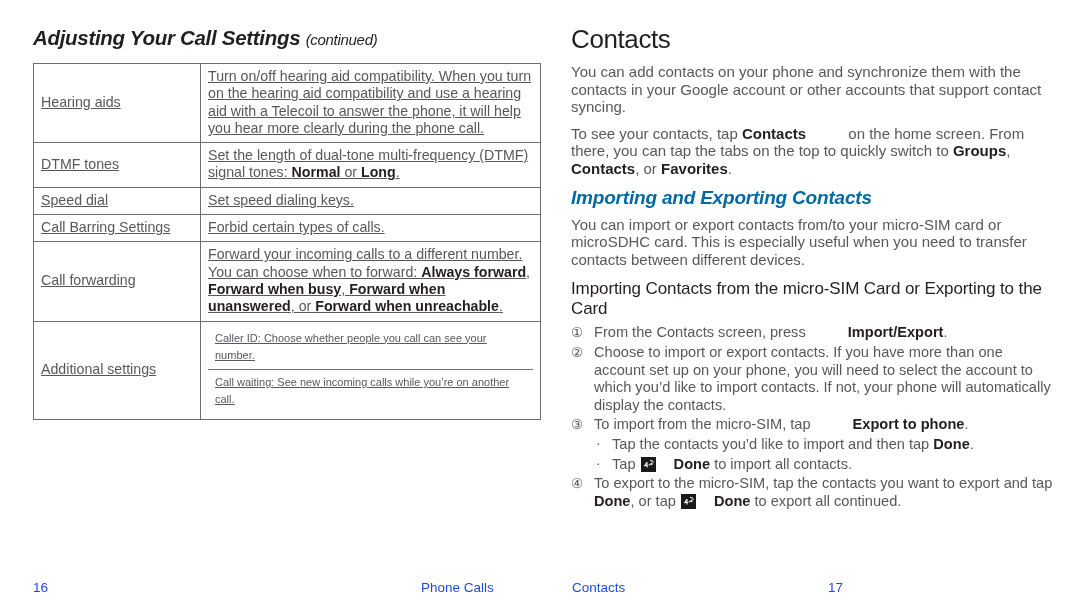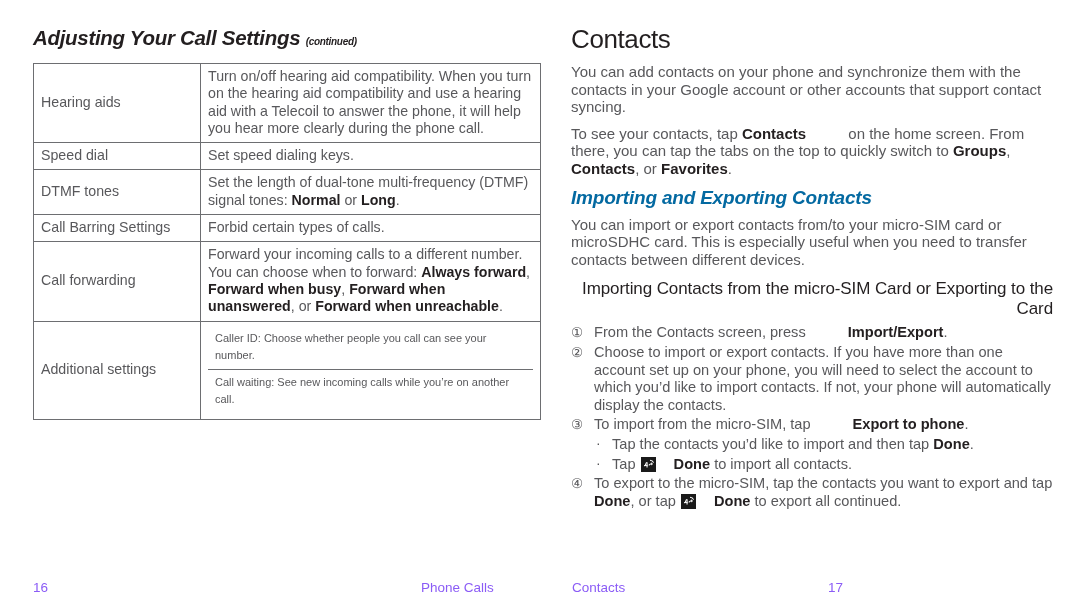--- a/index.html
+++ b/index.html
@@ -32,37 +32,38 @@
   .chapter-title {
     font-size: 20.5px;
     font-style: italic;
     font-weight: bold;
     color: #231f20;
     letter-spacing: -0.3px;
     margin: 0 0 13px 0;
     white-space: nowrap;
   }
   .chapter-title .continued {
-    font-size: 10px;
-    font-weight: bold;
+    font-size: 15px;
+    font-weight: normal;
     font-style: italic;
   }
 
   table.settings {
     border-collapse: collapse;
     width: 477px;
     table-layout: fixed;
   }
   table.settings td {
     border: 1px solid #6d6e71;
     padding: 4px 7px 5px 7px;
     font-size: 14.2px;
     line-height: 17.3px;
     color: #58585b;
     vertical-align: middle;
+    text-decoration: underline;
   }
   td.col-name { width: 152px; }
   td.col-desc { width: 325px; }
   td.nopad { padding: 0; border: none; }
   table.inner {
     border-collapse: collapse;
     width: 100%;
     table-layout: fixed;
   }
   table.inner td {
@@ -103,21 +104,20 @@
     margin: 9px 0 7px 0;
     letter-spacing: -0.2px;
   }
   h3.sub-sub-title {
     font-size: 17px;
     font-weight: normal;
     color: #231f20;
     margin: 11px 0 6px 0;
     line-height: 19.5px;
     letter-spacing: -0.1px;
-    text-align: right;
   }
   ol.steps {
     list-style: none;
     margin: 0;
     padding: 0;
   }
   ol.steps > li {
     position: relative;
     padding-left: 23px;
     font-size: 14.6px;
@@ -171,21 +171,21 @@
   .icon-pad { display: inline-block; width: 17px; }
 
   
   .footer {
     position: absolute;
     bottom: 0;
     left: 0;
     width: 876px;
     height: 46px;
     font-size: 13.5px;
-    color: #8b5cf6;
+    color: #1d4ed8;
   }
   .footer .pg-left  { position: absolute; left: 33px;  top: 14px; }
   .footer .run-left { position: absolute; left: 421px; top: 14px; }
   .footer .run-right{ position: absolute; left: 572px; top: 14px; }
   .footer .pg-right { position: absolute; right: 33px; top: 14px; text-align: right; }
 </style>
 </head>
 <body>
 
 <div class="page page-left">
@@ -197,27 +197,27 @@
     </h1>
 
     <table class="settings">
       <tbody>
         <tr>
           <td class="col-name">Hearing aids</td>
           <td class="col-desc">Turn on/off hearing aid compatibility. When you turn on the hearing aid compatibility and use a hearing aid with a Telecoil to answer the phone, it will help you hear more clearly during the phone call.</td>
         </tr>
 
         <tr>
+          <td class="col-name">DTMF tones</td>
+          <td class="col-desc"><span>Set the length of dual-tone multi-frequency (DTMF) signal tones: </span><b>Normal</b><span> or </span><b>Long</b><span>.</span></td>
+        </tr>
+
+        <tr>
           <td class="col-name">Speed dial</td>
           <td class="col-desc">Set speed dialing keys.</td>
-        </tr>
-
-        <tr>
-          <td class="col-name">DTMF tones</td>
-          <td class="col-desc"><span>Set the length of dual-tone multi-frequency (DTMF) signal tones: </span><b>Normal</b><span> or </span><b>Long</b><span>.</span></td>
         </tr>
 
         <tr>
           <td class="col-name">Call Barring Settings</td>
           <td class="col-desc">Forbid certain types of calls.</td>
         </tr>
 
         <tr>
           <td class="col-name">Call forwarding</td>
           <td class="col-desc"><span>Forward your incoming calls to a different number. You can choose when to forward: </span><b>Always forward</b><span>, </span><b>Forward when busy</b><span>, </span><b>Forward when unanswered</b><span>, or </span><b>Forward when unreachable</b><span>.</span></td>

